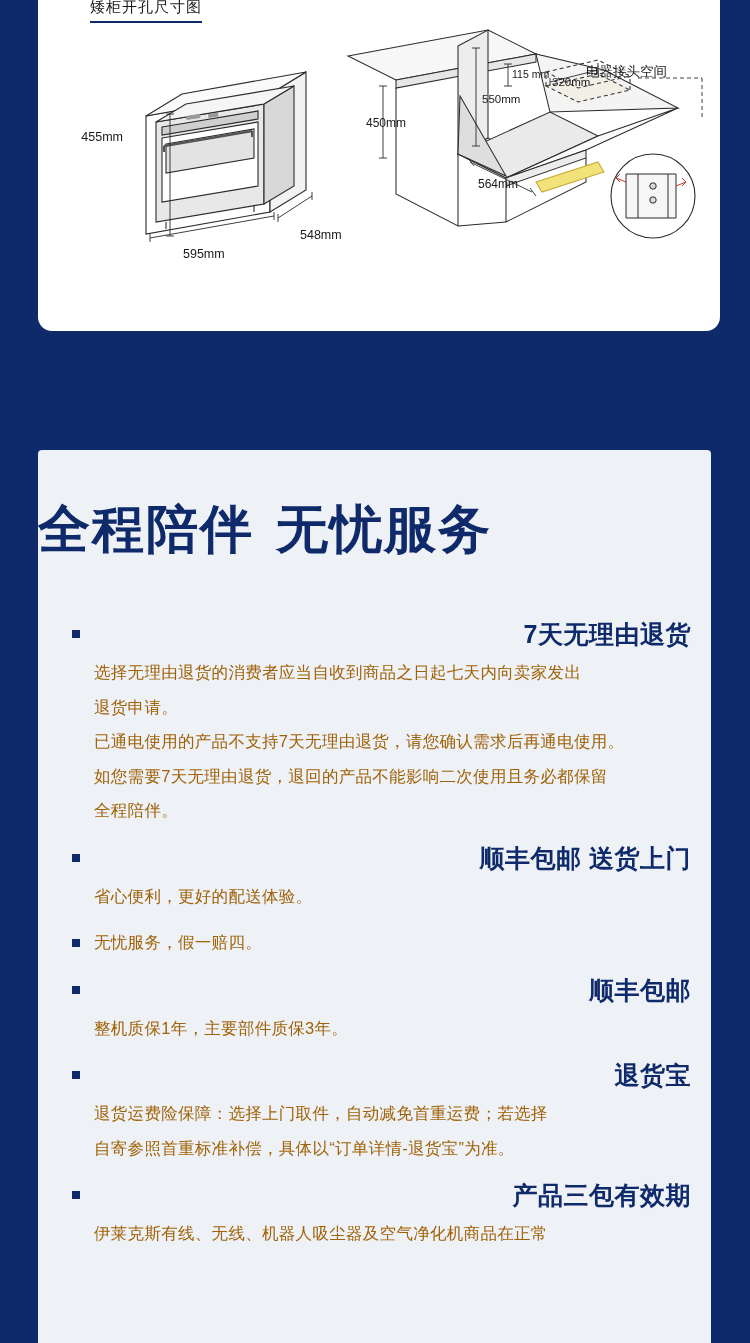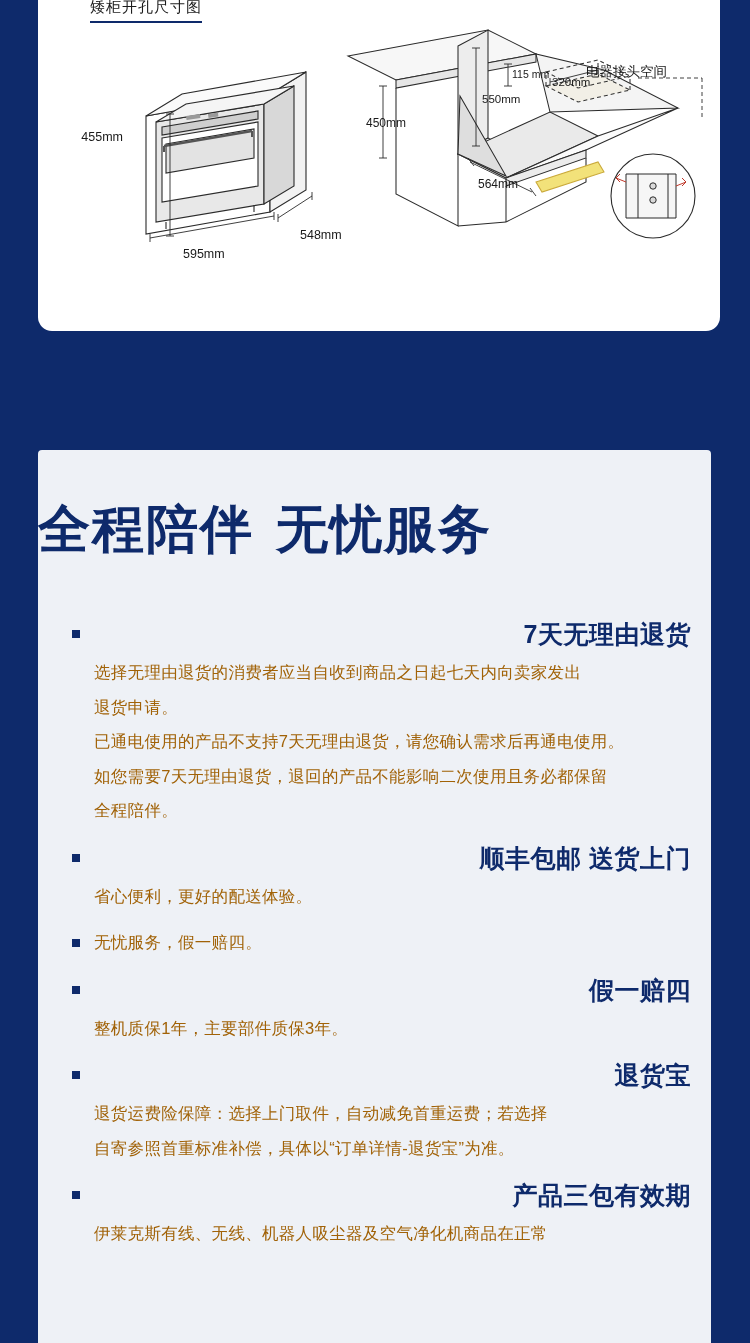--- a/index.html
+++ b/index.html
@@ -232,21 +232,21 @@
       <p>省心便利，更好的配送体验。</p>
     </div>
 
     <div class="item">
       <span class="bullet"></span>
       <p>无忧服务，假一赔四。</p>
     </div>
 
     <div class="item">
       <span class="bullet"></span>
-      <h3>假一赔四</h3>
+      <h3>顺丰包邮</h3>
       <p>整机质保1年，主要部件质保3年。</p>
     </div>
 
     <div class="item">
       <span class="bullet"></span>
       <h3>退货宝</h3>
       <p>退货运费险保障：选择上门取件，自动减免首重运费；若选择</p>
       <p>自寄参照首重标准补偿，具体以“订单详情-退货宝”为准。</p>
     </div>
 

